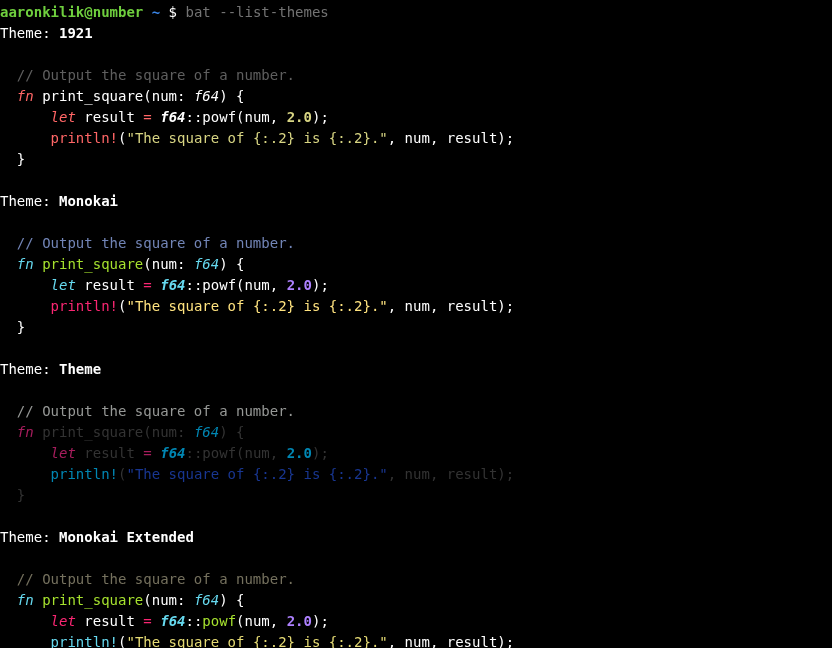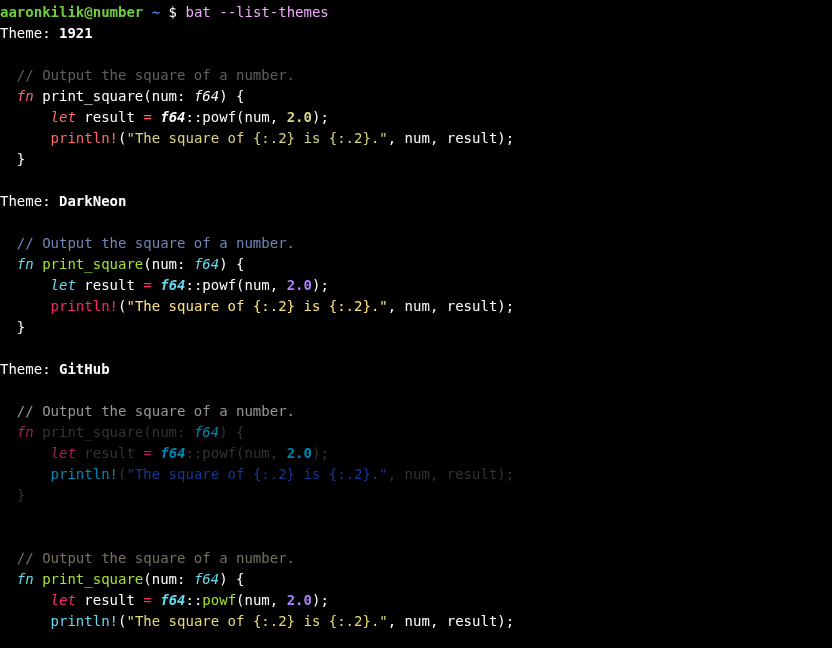--- a/index.html
+++ b/index.html
@@ -14,49 +14,49 @@
     height: 648px;
     overflow: hidden;
   }
   .term {
     padding: 2px 0 0 0;
     white-space: pre;
   }
   .prompt-user { color: #6fcf3e; }
   .prompt-tilde { color: #3b86e8; }
   .prompt-dollar { color: #fff; }
-  .cmd { color: #f0abfc; }
+  .cmd { color: #737373; }
   .bold { font-weight: bold; }
   .theme-label { color: #fff; }
 </style>
 </head>
 <body>
 
 <div class="term"><span><span class="prompt-user bold">aaronkilik@number</span> <span class="prompt-tilde bold">~</span> <span class="prompt-dollar">$</span> <span class="cmd">bat --list-themes</span></span>
 <div id="themes-output"><div><span class="theme-label">Theme: </span><span class="bold">1921</span></div><div>
   <span style="color: rgb(95, 95, 95);">// Output the square of a number.</span>
   <span style="color: rgb(255, 102, 102); font-style: italic;">fn</span> <span style="color: rgb(255, 255, 255);">print_square</span><span style="color: rgb(255, 255, 255);">(</span><span style="color: rgb(255, 255, 255);">num</span><span style="color: rgb(255, 255, 255);">: </span><span style="color: rgb(255, 255, 255); font-style: italic;">f64</span><span style="color: rgb(255, 255, 255);">) </span><span style="color: rgb(255, 255, 255);">{</span>
       <span style="color: rgb(255, 102, 102); font-style: italic;">let</span> <span style="color: rgb(255, 255, 255);">result</span> <span style="color: rgb(255, 102, 102);">=</span> <span style="color: rgb(255, 255, 255); font-style: italic; font-weight: bold;">f64</span><span style="color: rgb(255, 255, 255);">::</span><span style="color: rgb(255, 255, 255);">powf</span><span style="color: rgb(255, 255, 255);">(</span><span style="color: rgb(255, 255, 255);">num</span><span style="color: rgb(255, 255, 255);">, </span><span style="color: rgb(216, 213, 131); font-weight: bold;">2.0</span><span style="color: rgb(255, 255, 255);">)</span><span style="color: rgb(255, 255, 255);">;</span>
       <span style="color: rgb(255, 102, 102);">println!</span><span style="color: rgb(255, 255, 255);">(</span><span style="color: rgb(216, 213, 131);">"The square of {:.2} is {:.2}."</span><span style="color: rgb(255, 255, 255);">, </span><span style="color: rgb(255, 255, 255);">num</span><span style="color: rgb(255, 255, 255);">, </span><span style="color: rgb(255, 255, 255);">result</span><span style="color: rgb(255, 255, 255);">)</span><span style="color: rgb(255, 255, 255);">;</span>
   <span style="color: rgb(255, 255, 255);">}</span>
 </div>
-<div><span class="theme-label">Theme: </span><span class="bold">DarkNeon</span></div><div>
+<div><span class="theme-label">Theme: </span><span class="bold">Monokai</span></div><div>
   <span style="color: rgb(114, 133, 183);">// Output the square of a number.</span>
   <span style="color: rgb(102, 217, 239); font-style: italic;">fn</span> <span style="color: rgb(166, 226, 46);">print_square</span><span style="color: rgb(255, 255, 255);">(</span><span style="color: rgb(255, 255, 255);">num</span><span style="color: rgb(255, 255, 255);">: </span><span style="color: rgb(102, 217, 239); font-style: italic;">f64</span><span style="color: rgb(255, 255, 255);">) </span><span style="color: rgb(255, 255, 255);">{</span>
       <span style="color: rgb(102, 217, 239); font-style: italic;">let</span> <span style="color: rgb(255, 255, 255);">result</span> <span style="color: rgb(249, 38, 114);">=</span> <span style="color: rgb(102, 217, 239); font-style: italic; font-weight: bold;">f64</span><span style="color: rgb(255, 255, 255);">::</span><span style="color: rgb(255, 255, 255);">powf</span><span style="color: rgb(255, 255, 255);">(</span><span style="color: rgb(255, 255, 255);">num</span><span style="color: rgb(255, 255, 255);">, </span><span style="color: rgb(174, 129, 255); font-weight: bold;">2.0</span><span style="color: rgb(255, 255, 255);">)</span><span style="color: rgb(255, 255, 255);">;</span>
       <span style="color: rgb(249, 38, 114);">println!</span><span style="color: rgb(255, 255, 255);">(</span><span style="color: rgb(255, 227, 127);">"The square of {:.2} is {:.2}."</span><span style="color: rgb(255, 255, 255);">, </span><span style="color: rgb(255, 255, 255);">num</span><span style="color: rgb(255, 255, 255);">, </span><span style="color: rgb(255, 255, 255);">result</span><span style="color: rgb(255, 255, 255);">)</span><span style="color: rgb(255, 255, 255);">;</span>
   <span style="color: rgb(255, 255, 255);">}</span>
 </div>
-<div><span class="theme-label">Theme: </span><span class="bold">GitHub</span></div><div>
+<div><span class="theme-label">Theme: </span><span class="bold">Theme</span></div><div>
   <span style="color: rgb(150, 152, 150);">// Output the square of a number.</span>
   <span style="color: rgb(167, 29, 93); font-style: italic;">fn</span> <span style="color: rgb(51, 51, 51);">print_square</span><span style="color: rgb(51, 51, 51);">(</span><span style="color: rgb(51, 51, 51);">num</span><span style="color: rgb(51, 51, 51);">: </span><span style="color: rgb(0, 134, 179); font-style: italic;">f64</span><span style="color: rgb(51, 51, 51);">) </span><span style="color: rgb(51, 51, 51);">{</span>
       <span style="color: rgb(167, 29, 93); font-style: italic;">let</span> <span style="color: rgb(51, 51, 51);">result</span> <span style="color: rgb(167, 29, 93);">=</span> <span style="color: rgb(0, 134, 179); font-style: italic; font-weight: bold;">f64</span><span style="color: rgb(51, 51, 51);">::</span><span style="color: rgb(51, 51, 51);">powf</span><span style="color: rgb(51, 51, 51);">(</span><span style="color: rgb(51, 51, 51);">num</span><span style="color: rgb(51, 51, 51);">, </span><span style="color: rgb(0, 134, 179); font-weight: bold;">2.0</span><span style="color: rgb(51, 51, 51);">)</span><span style="color: rgb(51, 51, 51);">;</span>
       <span style="color: rgb(0, 134, 179);">println!</span><span style="color: rgb(51, 51, 51);">(</span><span style="color: rgb(24, 54, 145);">"The square of {:.2} is {:.2}."</span><span style="color: rgb(51, 51, 51);">, </span><span style="color: rgb(51, 51, 51);">num</span><span style="color: rgb(51, 51, 51);">, </span><span style="color: rgb(51, 51, 51);">result</span><span style="color: rgb(51, 51, 51);">)</span><span style="color: rgb(51, 51, 51);">;</span>
   <span style="color: rgb(51, 51, 51);">}</span>
 </div>
-<div>
+<div><span class="theme-label">Theme: </span><span class="bold">Monokai Extended</span></div><div>
   <span style="color: rgb(117, 113, 94);">// Output the square of a number.</span>
   <span style="color: rgb(102, 217, 239); font-style: italic;">fn</span> <span style="color: rgb(166, 226, 46);">print_square</span><span style="color: rgb(255, 255, 255);">(</span><span style="color: rgb(255, 255, 255);">num</span><span style="color: rgb(255, 255, 255);">: </span><span style="color: rgb(102, 217, 239); font-style: italic;">f64</span><span style="color: rgb(255, 255, 255);">) </span><span style="color: rgb(255, 255, 255);">{</span>
       <span style="color: rgb(249, 38, 114); font-style: italic;">let</span> <span style="color: rgb(255, 255, 255);">result</span> <span style="color: rgb(249, 38, 114);">=</span> <span style="color: rgb(102, 217, 239); font-style: italic; font-weight: bold;">f64</span><span style="color: rgb(255, 255, 255);">::</span><span style="color: rgb(166, 226, 46);">powf</span><span style="color: rgb(255, 255, 255);">(</span><span style="color: rgb(255, 255, 255);">num</span><span style="color: rgb(255, 255, 255);">, </span><span style="color: rgb(174, 129, 255); font-weight: bold;">2.0</span><span style="color: rgb(255, 255, 255);">)</span><span style="color: rgb(255, 255, 255);">;</span>
       <span style="color: rgb(102, 217, 239);">println!</span><span style="color: rgb(255, 255, 255);">(</span><span style="color: rgb(230, 219, 116);">"The square of {:.2} is {:.2}."</span><span style="color: rgb(255, 255, 255);">, </span><span style="color: rgb(255, 255, 255);">num</span><span style="color: rgb(255, 255, 255);">, </span><span style="color: rgb(255, 255, 255);">result</span><span style="color: rgb(255, 255, 255);">)</span><span style="color: rgb(255, 255, 255);">;</span>
   
 </div>
 </div></div>
 
 </body></html>

